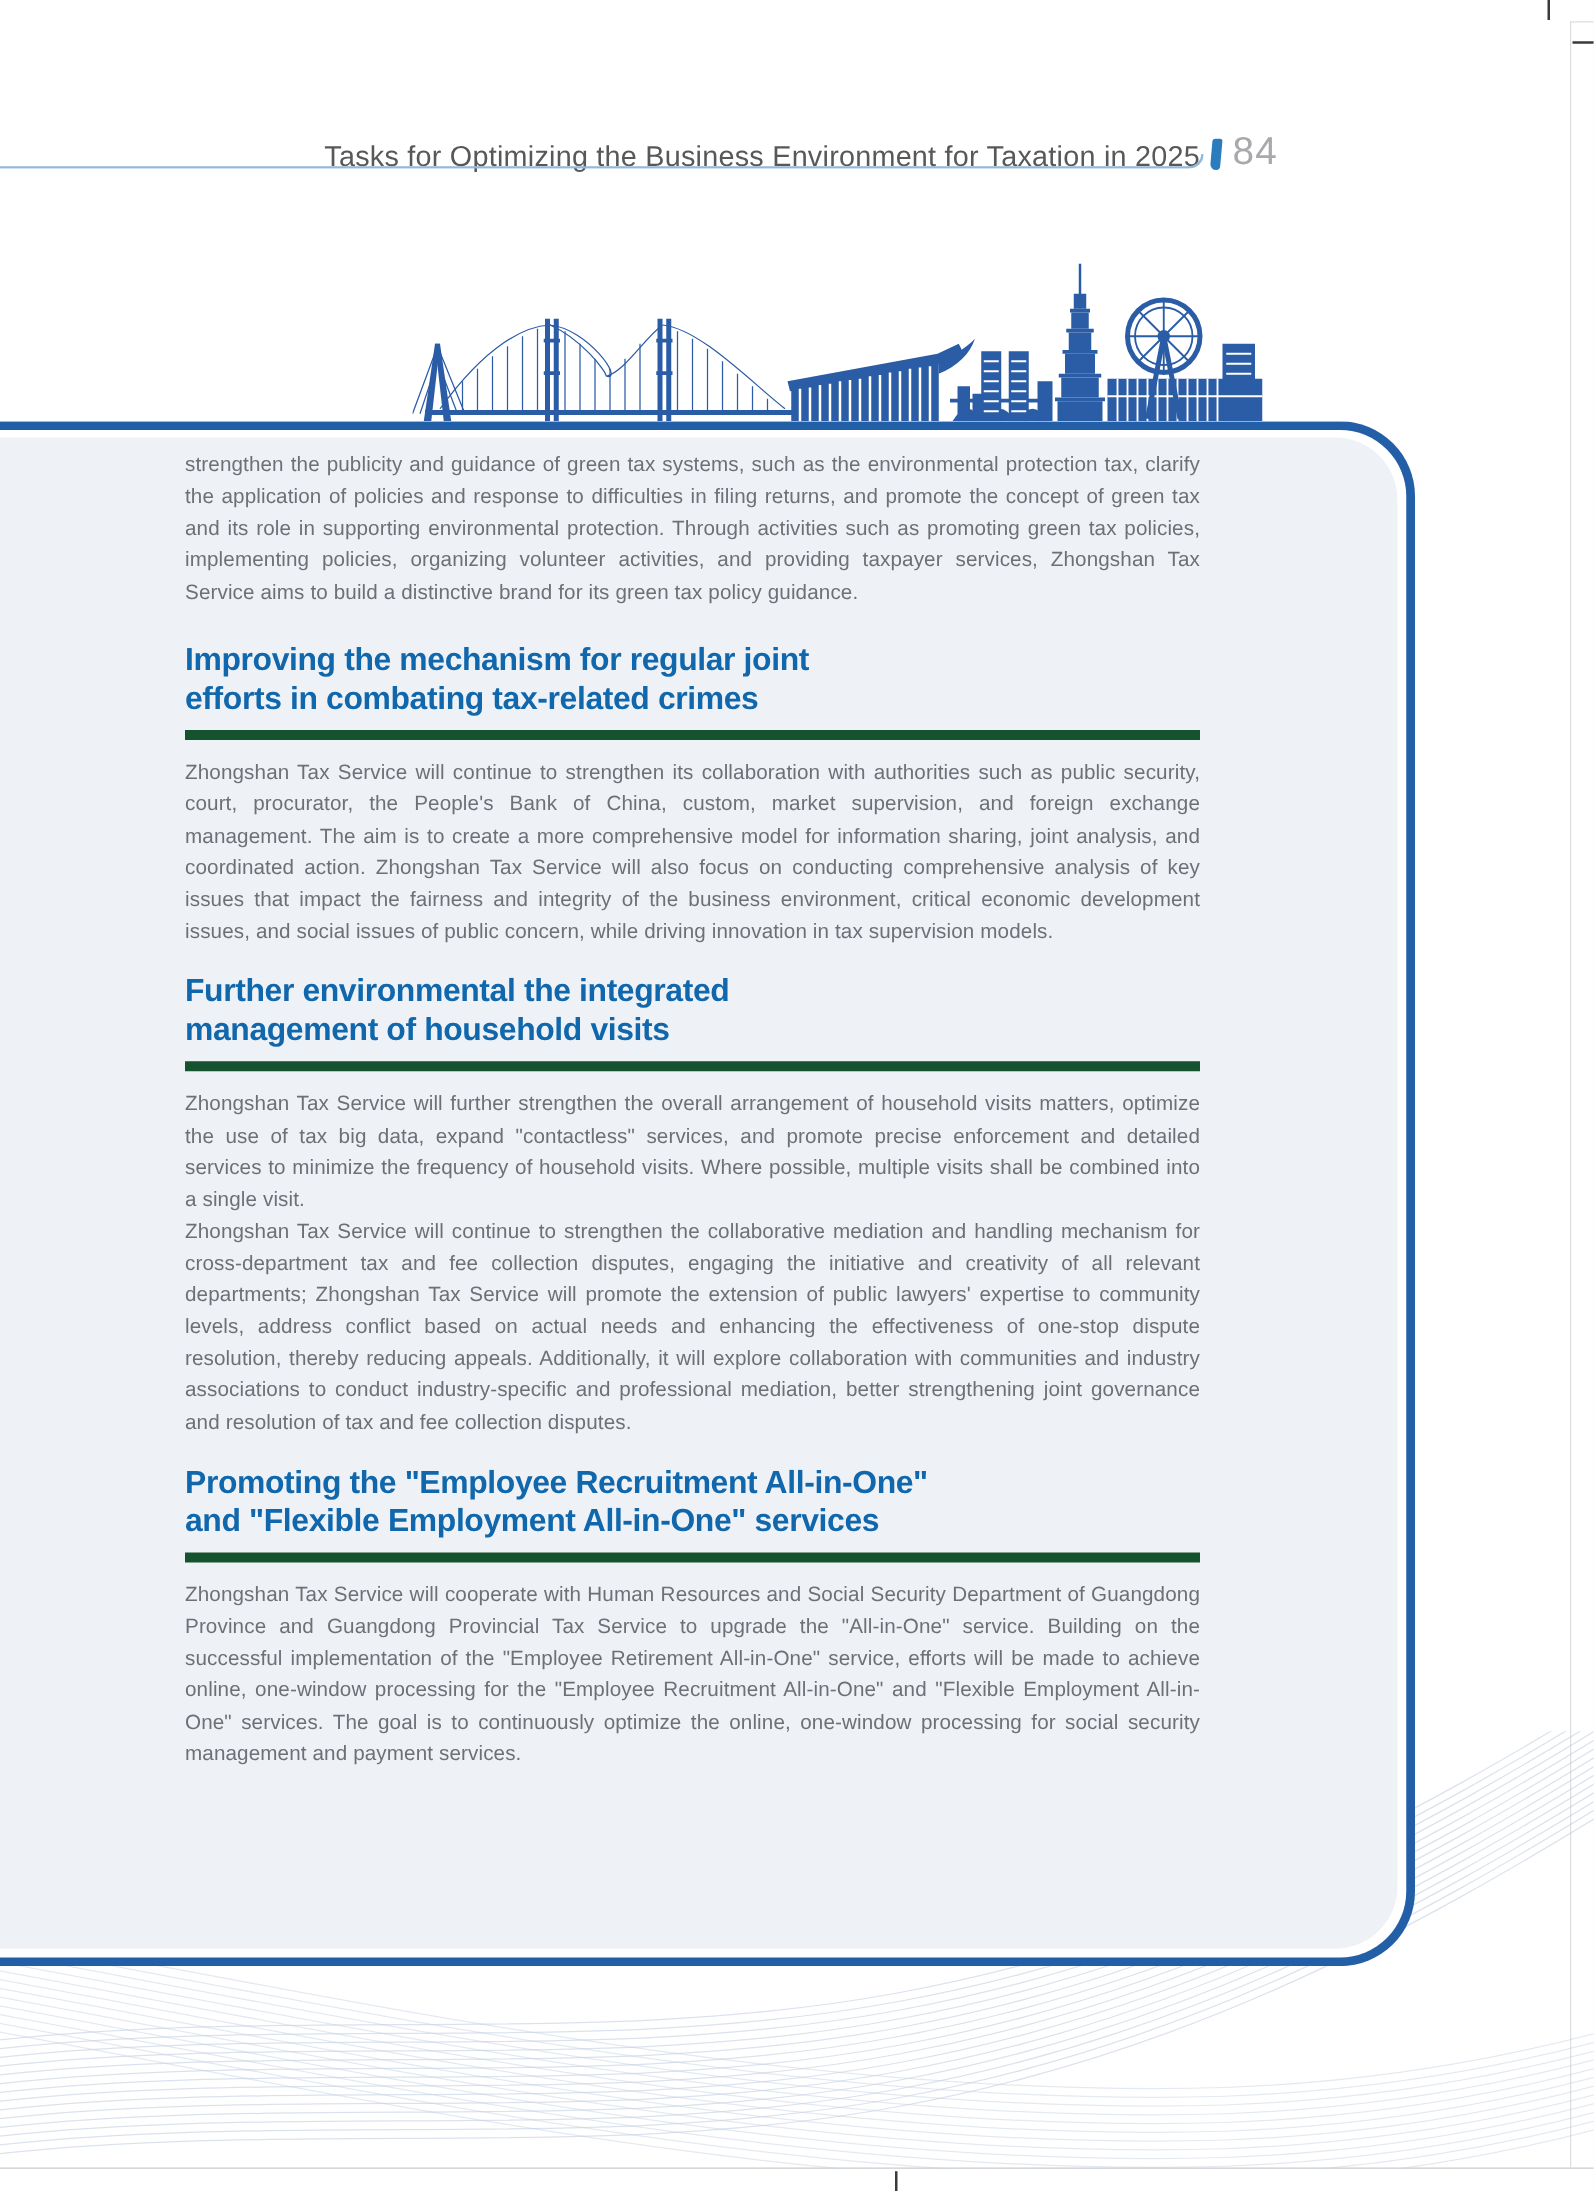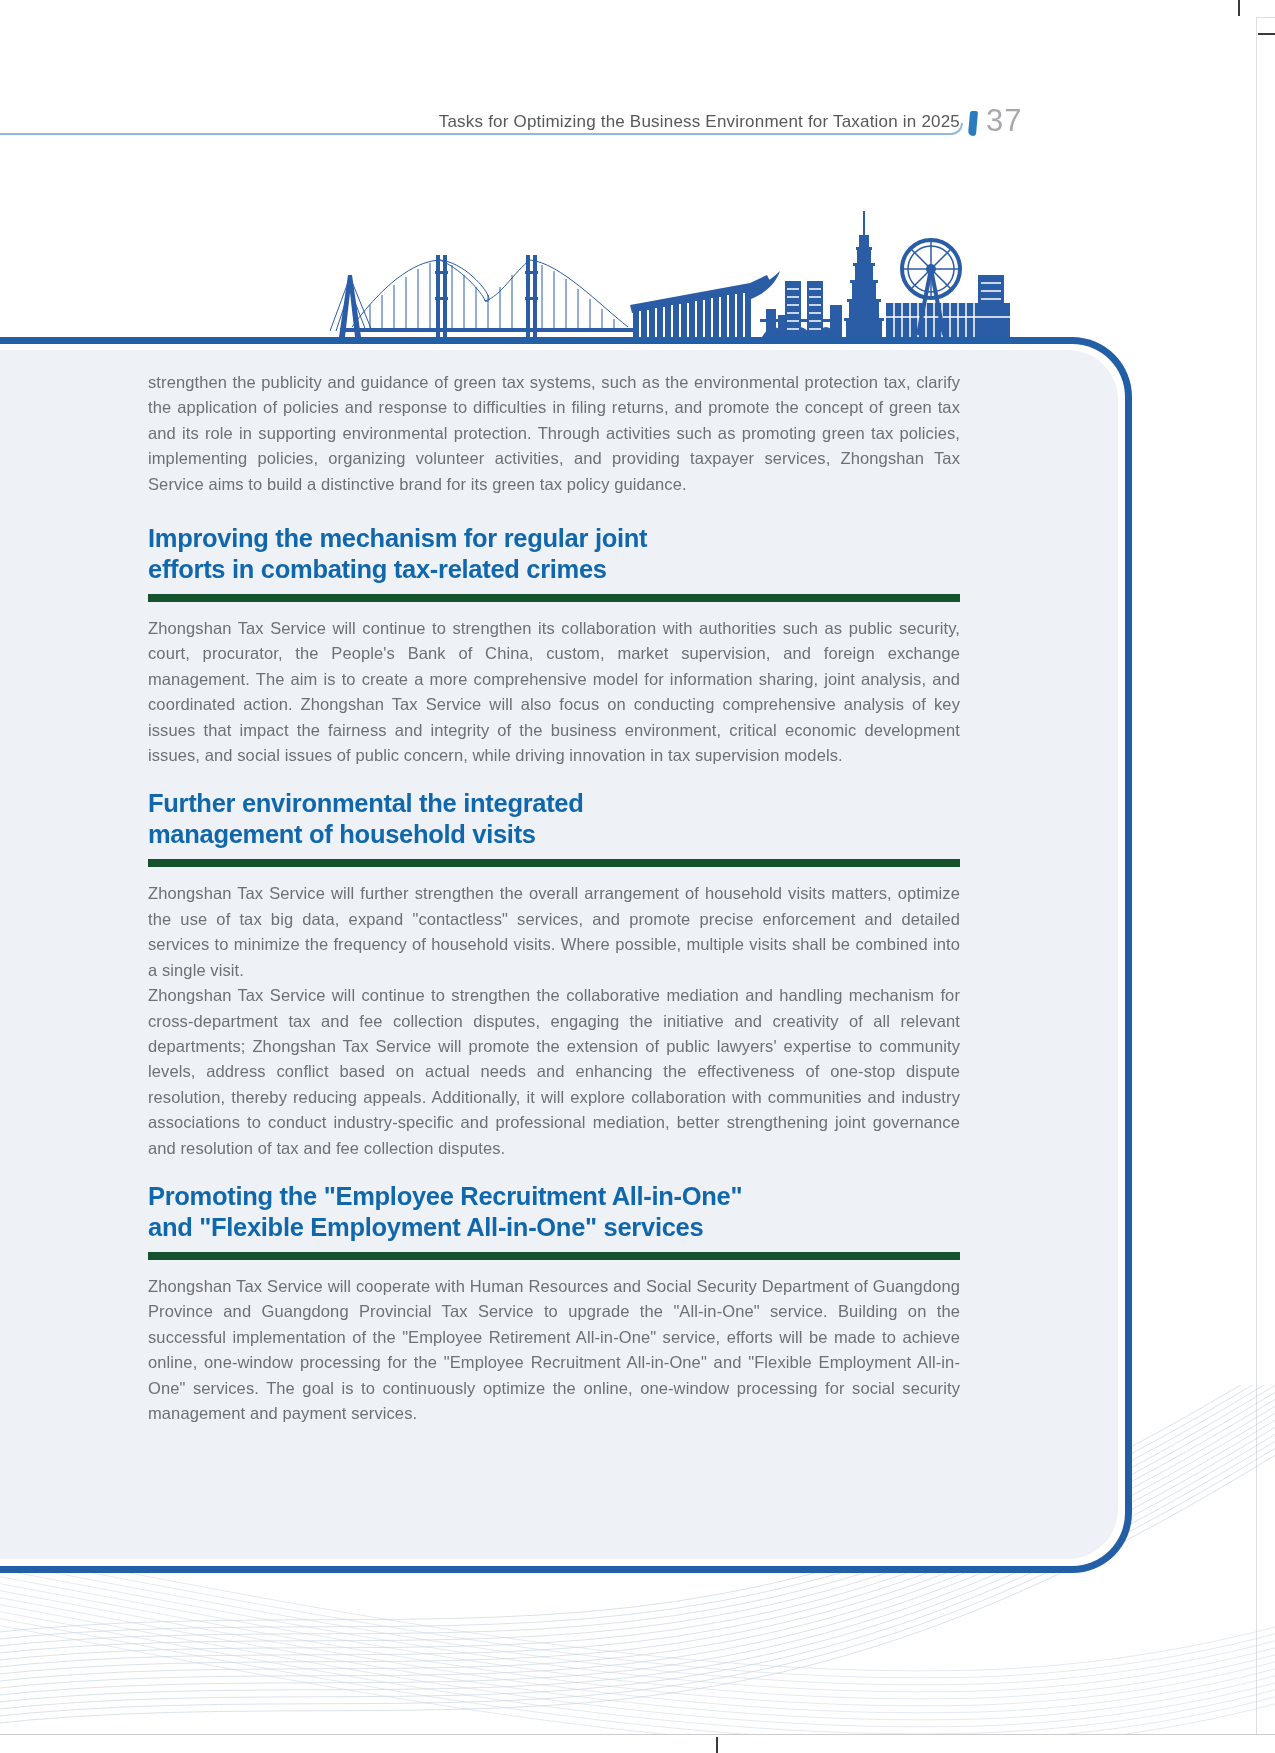--- a/index.html
+++ b/index.html
@@ -13,21 +13,21 @@
   }
 
   
   .mark { position:absolute; background:#3a3a3c; }
   .edge { position:absolute; background:#dcdee0; }
   .bottom-rule { position:absolute; left:0; top:1734px; width:1275px; height:1px; background:#cccccc; }
 
   
   .hdr-title {
     position:absolute; top:112px; right:315px;
-    font-size:17px; font-weight:500; color:#57585a;
+    font-size:23px; font-weight:500; color:#57585a;
     letter-spacing:.2px; white-space:nowrap;
   }
   .hdr-rule {
     position:absolute; left:0; top:123px; width:963px; height:12px;
     border-bottom:2px solid #93b9d9; border-right:2px solid #93b9d9;
     border-bottom-right-radius:12px;
   }
   .hdr-bar {
     position:absolute; left:969px; top:111px; width:8px; height:25px;
     background:#2a7cbe; border-radius:3px 3px 4px 7px; transform:skewX(-5deg);
@@ -55,21 +55,21 @@
 
   
   .text-col {
     position:absolute; left:148px; top:360px; width:812px; z-index:3;
     color:#6d7176;
   }
   .body-par {
     font-size:16.5px; line-height:25.4px; text-align:justify;
     font-weight:400; letter-spacing:.1px;
   }
-  .body-par:first-child { margin-top:10px; }
+  .body-par:first-child { margin-top:0; }
   .sec-heading {
     font-size:25.5px; line-height:31px; font-weight:700; color:#1067ac;
     letter-spacing:-.3px; white-space:pre-line;
     margin-top:20px; padding-bottom:9px; margin-bottom:14px;
     border-bottom:8px solid #14532d;
   }
   .sec-heading.first { margin-top:26px; }
 
   
   .waves { position:absolute; left:0; top:1385px; width:1275px; height:350px; z-index:0; }
@@ -80,21 +80,21 @@
 <div class="mark" style="left:1238px; top:0; width:2px; height:16px;"></div>
 <div class="mark" style="left:1258px; top:33px; width:17px; height:2px;"></div>
 <div class="edge" style="left:1256px; top:17px; width:1px; height:1717px;"></div>
 <div class="edge" style="left:1256px; top:17px; width:19px; height:1px;"></div>
 <div class="bottom-rule"></div>
 <div class="mark" style="left:716px; top:1737px; width:2px; height:16px;"></div>
 
 <div class="hdr-title">Tasks for Optimizing the Business Environment for Taxation in 2025</div>
 <div class="hdr-rule"></div>
 <div class="hdr-bar"></div>
-<div class="hdr-page">37</div>
+<div class="hdr-page">84</div>
 
 <div class="waves">
   <svg width="1275" height="350" viewBox="0 0 1275 350">
     <defs>
       <path id="wA" d="M -20 340 C 240 310, 480 345, 720 300 C 950 258, 1130 160, 1300 55" fill="none"></path>
       <path id="wB" d="M -20 160 C 280 215, 640 295, 980 285 C 1120 280, 1230 255, 1300 235" fill="none"></path>
     </defs>
     <g stroke="#b6c6dc" stroke-width="1" opacity="0.5">
       <use href="#wA" y="0"></use>
         <use href="#wA" y="-7"></use>

